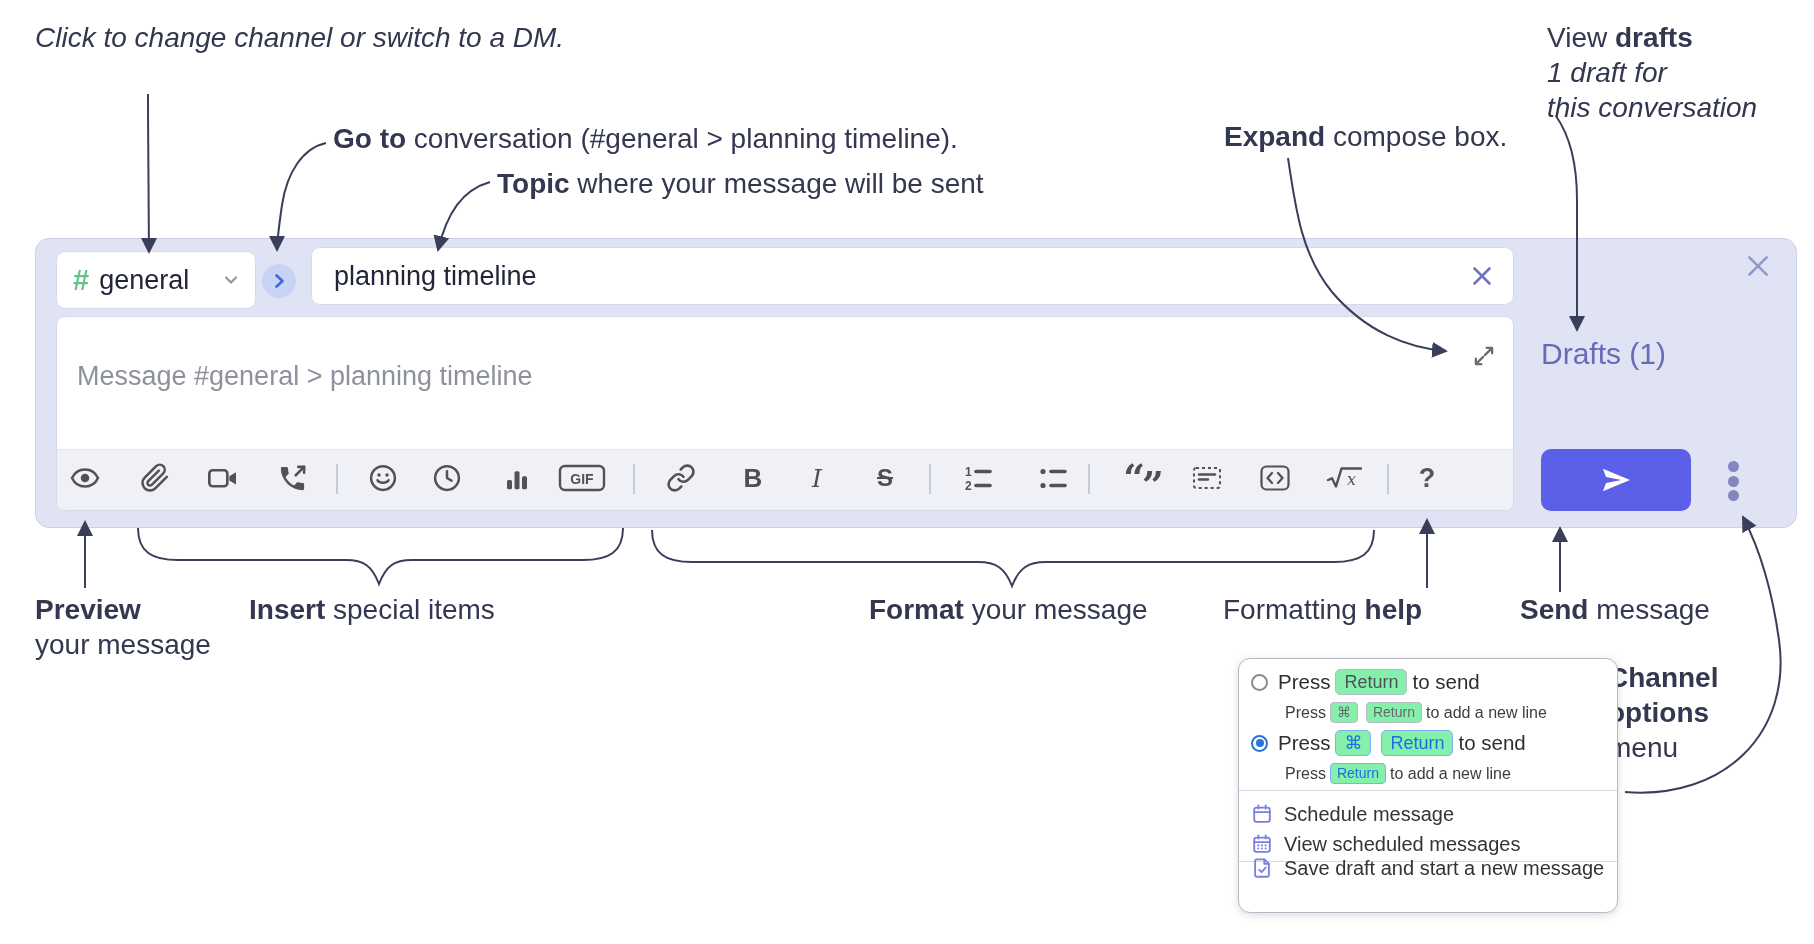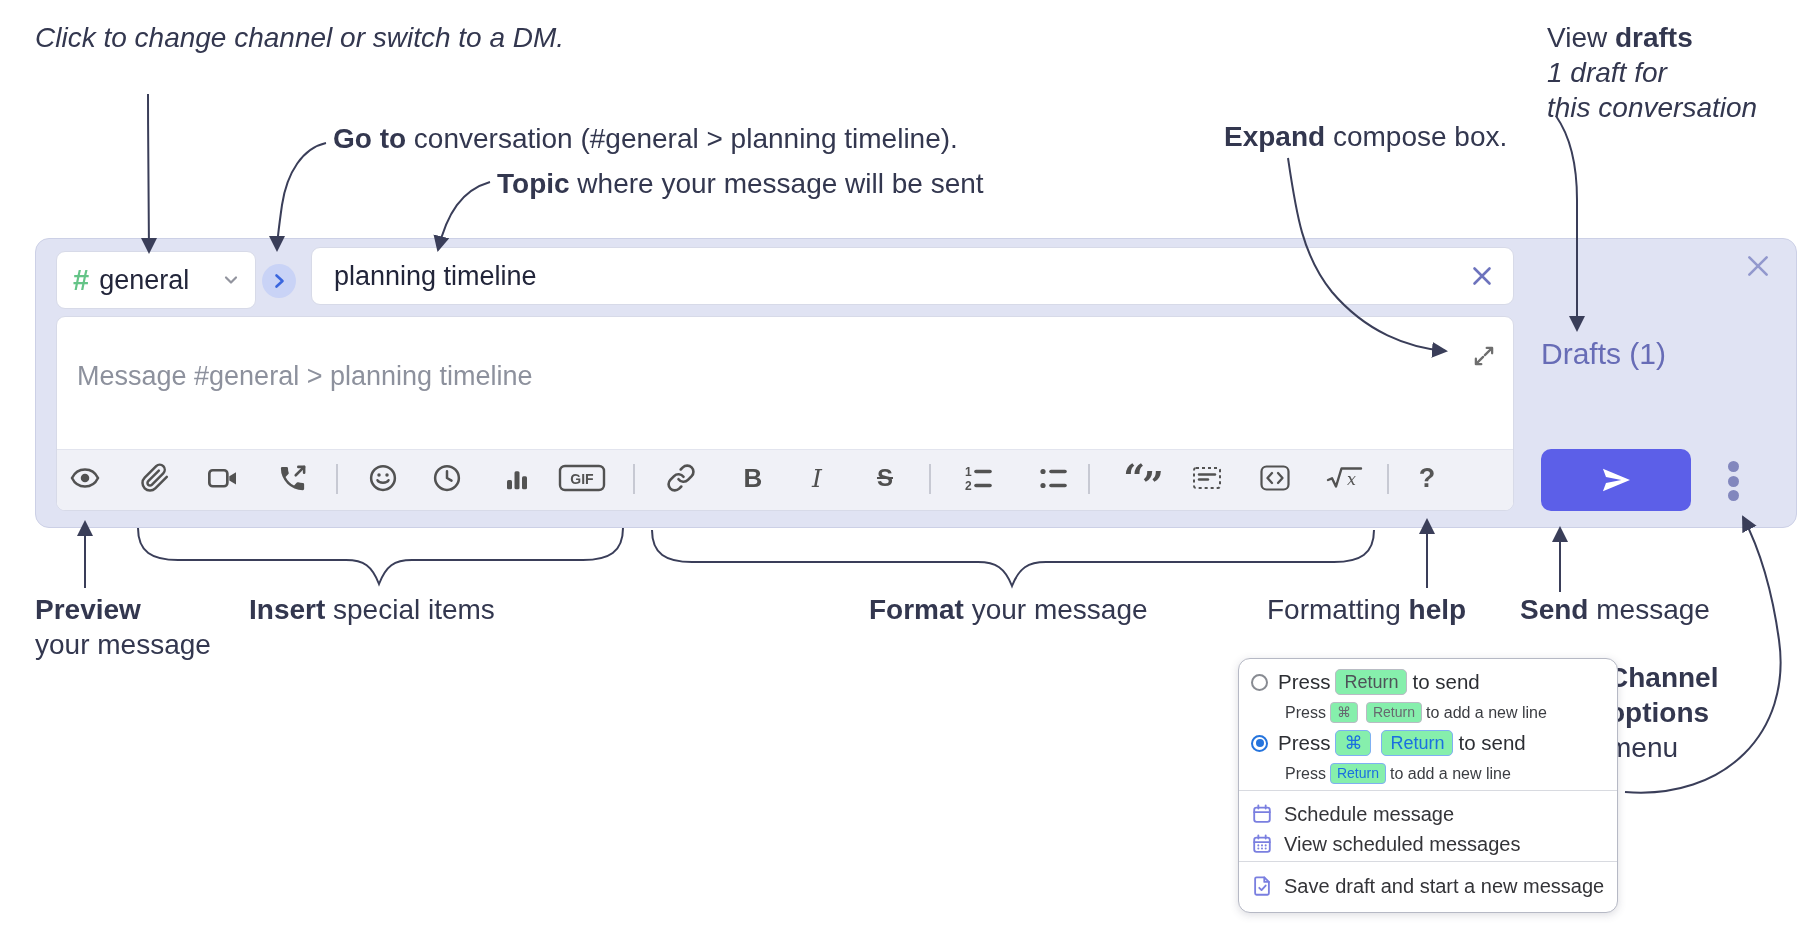--- a/index.html
+++ b/index.html
@@ -87,21 +87,21 @@
   <div class="ann" style="left:35px;top:592px;">
     <div><b>Preview</b></div>
     <div>your message</div>
   </div>
   <div class="ann" style="left:869px;top:592px;">
     <b>Format</b><span> your message</span>
   </div>
   <div class="ann" style="left:249px;top:592px;">
     <b>Insert</b><span> special items</span>
   </div>
-  <div class="ann" style="left:1267px;top:592px;">
+  <div class="ann" style="left:1223px;top:592px;">
     <span>Formatting </span><b>help</b>
   </div>
   <div class="ann" style="left:1520px;top:592px;">
     <b>Send</b><span> message</span>
   </div>
   <div class="ann" style="left:1608px;top:660px;">
     <div><b>Channel</b></div>
     <div><b>options</b></div>
     <div>menu</div>
   </div>
@@ -352,21 +352,21 @@
             <circle cx="12" cy="13.5" r="1.1"></circle>
             <circle cx="16" cy="13.5" r="1.1"></circle>
             <circle cx="8" cy="17" r="1.1"></circle>
             <circle cx="12" cy="17" r="1.1"></circle>
             <circle cx="16" cy="17" r="1.1"></circle>
           </g>
         </svg>
       <span>View scheduled messages</span>
     </div>
     <div class="pdiv" style="top:202px;"></div>
-    <div class="mitem" style="top:212px;text-align:right;">
+    <div class="mitem" style="top:194px;text-align:right;">
       <svg width="22" height="22" viewBox="0 0 24 24">
           <g fill="none" stroke="#7a7fe0" stroke-width="2" stroke-linecap="round" stroke-linejoin="round">
             <path d="M14.5 2.5H6a1.5 1.5 0 0 0-1.5 1.5v16A1.5 1.5 0 0 0 6 21.5h12a1.5 1.5 0 0 0 1.5-1.5V7.5l-5-5z"></path>
             <path d="M14.5 2.5v5h5"></path>
             <path d="M9 14l2.5 2.5L16 11.5"></path>
           </g>
         </svg>
       <span>Save draft and start a new message</span>
     </div>
   </div>

